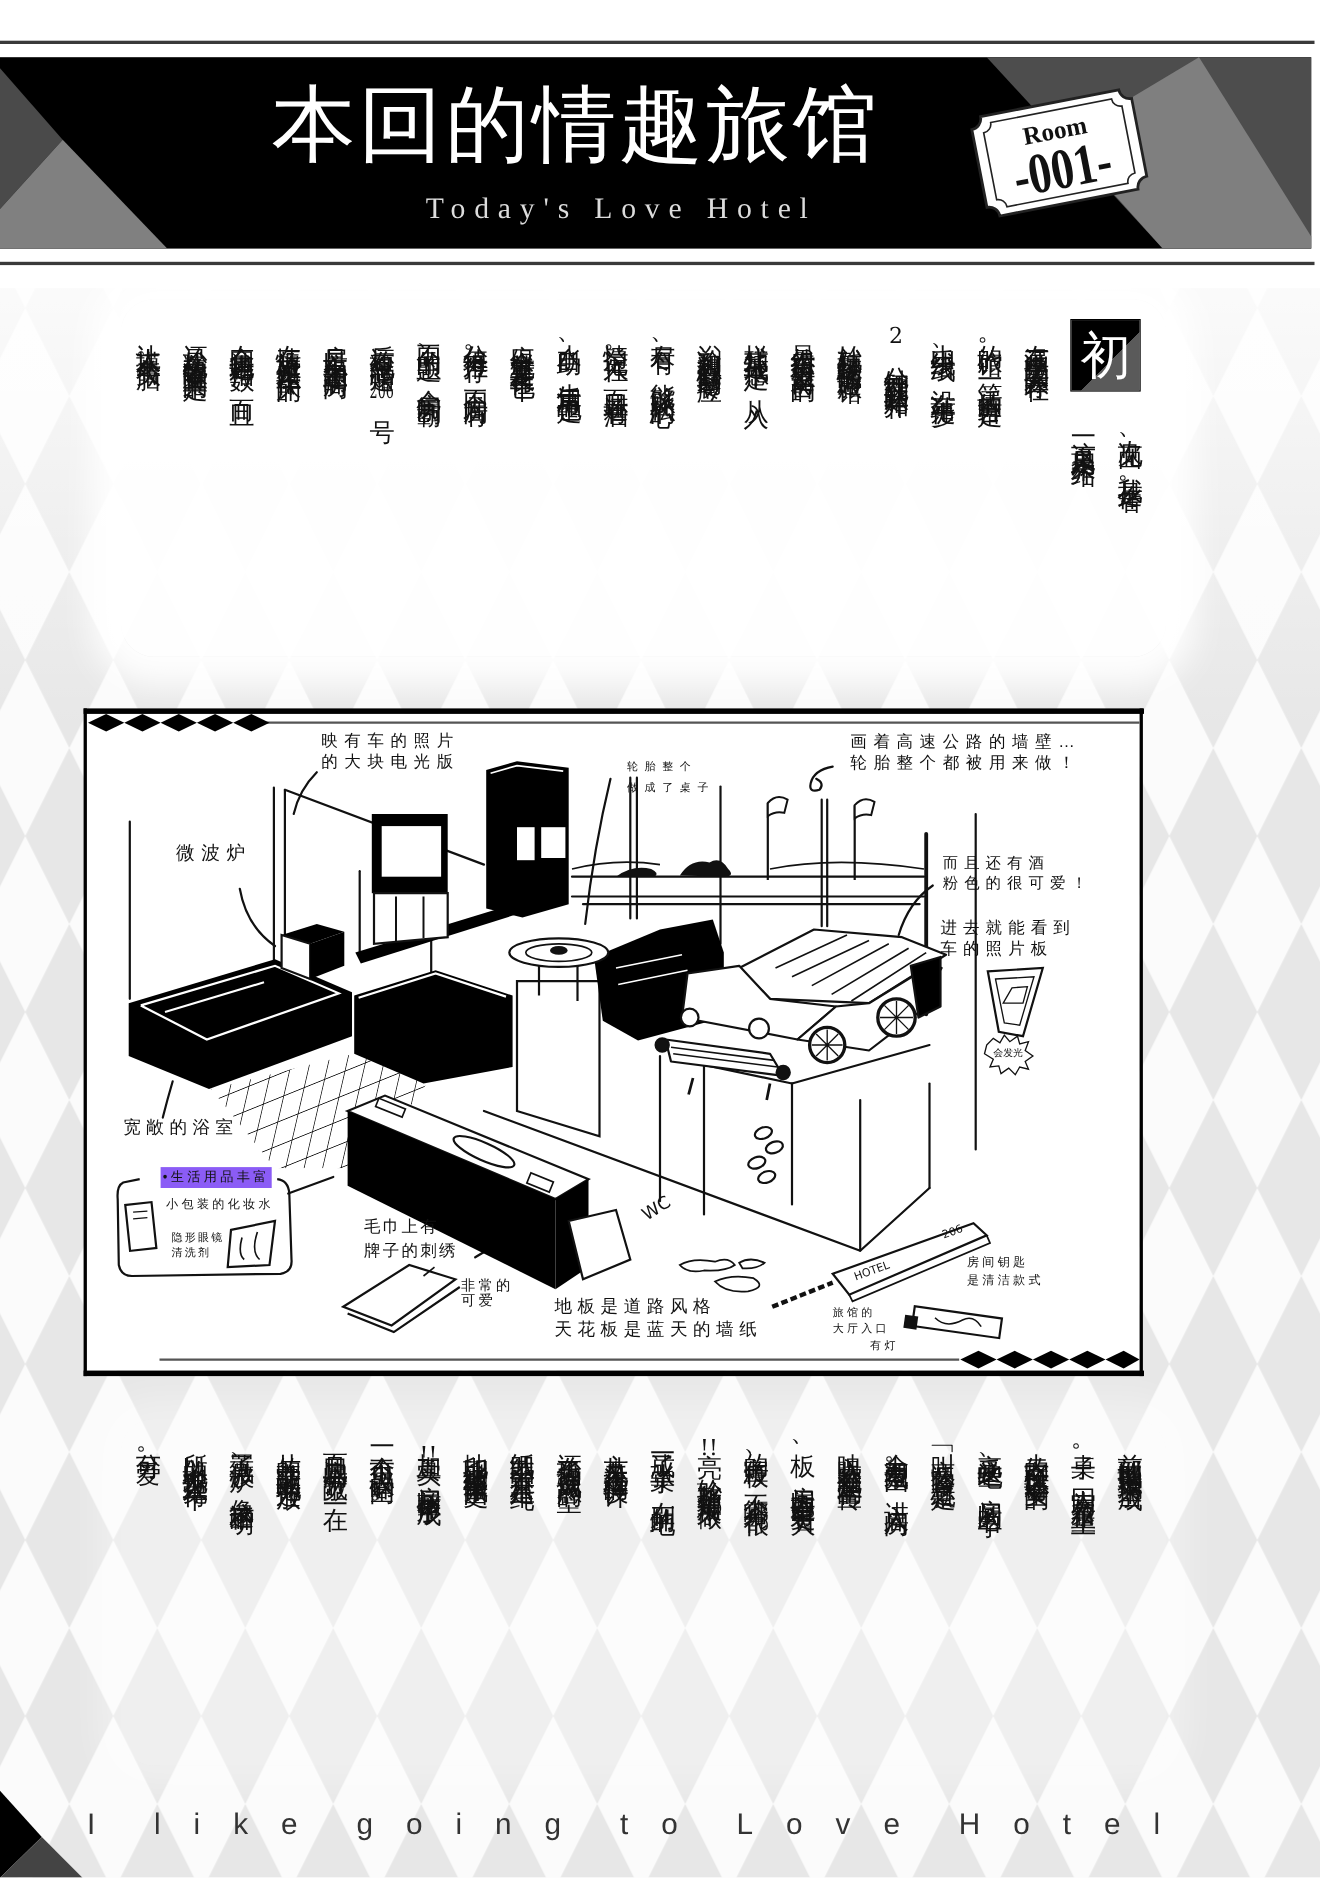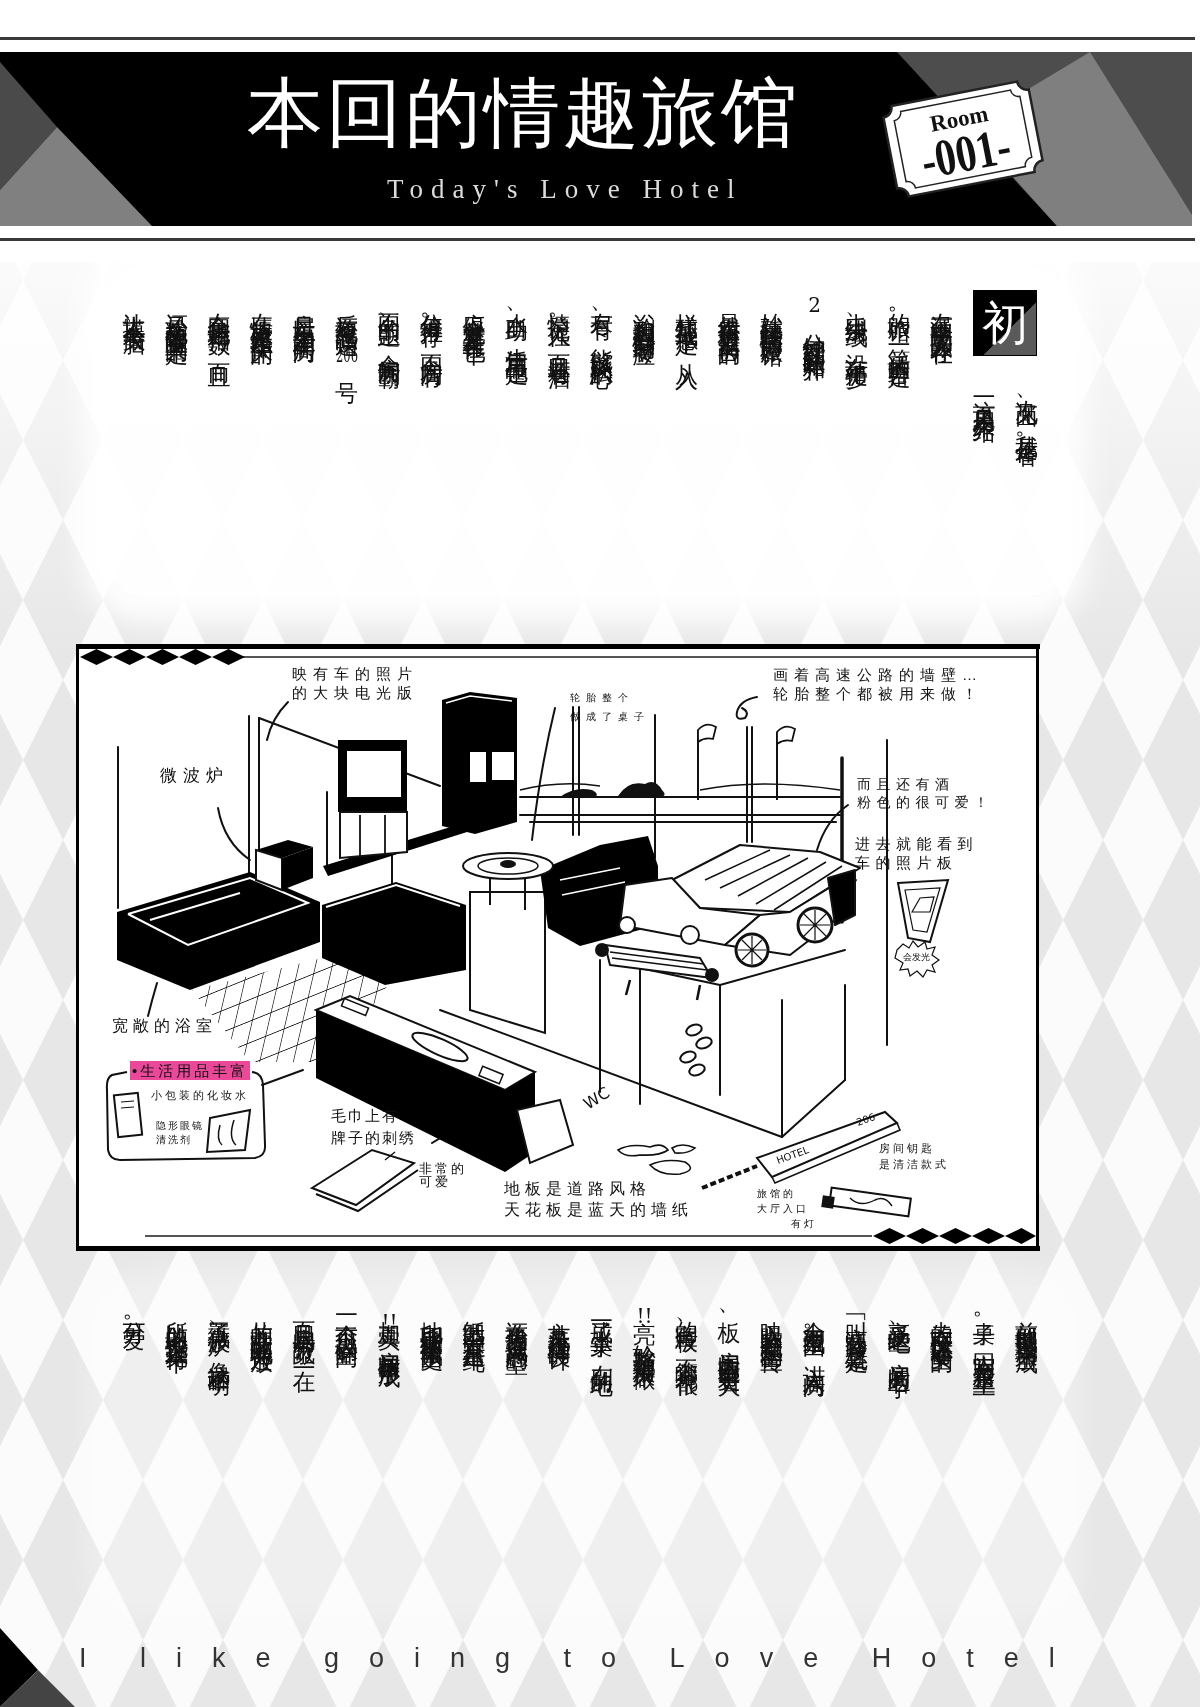--- a/index.html
+++ b/index.html
@@ -316,21 +316,21 @@
   <div class="ann" style="left:857px;top:775px;font-size:14px;letter-spacing:5.5px;line-height:18px">
     <span class="ln">而且还有酒</span>
     <span class="ln">粉色的很可爱！</span>
   </div>
   <div class="ann" style="left:855px;top:834px;font-size:15px;letter-spacing:5.5px;line-height:19px">
     <span class="ln">进去就能看到</span>
     <span class="ln">车的照片板</span>
   </div>
   <div class="ann" style="left:903px;top:952px;font-size:9px;line-height:11px">会发光</div>
   <div class="ann" style="left:112px;top:1016px;font-size:16px;letter-spacing:5px;line-height:20px">宽敞的浴室</div>
-  <div class="ann" style="left:130px;top:1061px;font-size:15px;letter-spacing:3px;line-height:19px;background:#ec4899;padding:0 2px">•生活用品丰富</div>
+  <div class="ann" style="left:146px;top:1061px;font-size:12px;letter-spacing:3px;line-height:19px;background:#8b5cf6;padding:0 2px">•生活用品丰富</div>
   <div class="ann" style="left:151px;top:1088px;font-size:11px;letter-spacing:3px;line-height:14px">小包装的化妆水</div>
   <div class="ann" style="left:156px;top:1119px;font-size:10px;letter-spacing:2px;line-height:14px">
     <span class="ln">隐形眼镜</span>
     <span class="ln">清洗剂</span>
   </div>
   <div class="ann" style="left:331px;top:1105px;font-size:15px;letter-spacing:2px;line-height:22px">
     <span class="ln">毛巾上有</span>
     <span class="ln">牌子的刺绣</span>
   </div>
   <div class="ann" style="left:419px;top:1162px;font-size:13px;letter-spacing:3px;line-height:13px">

